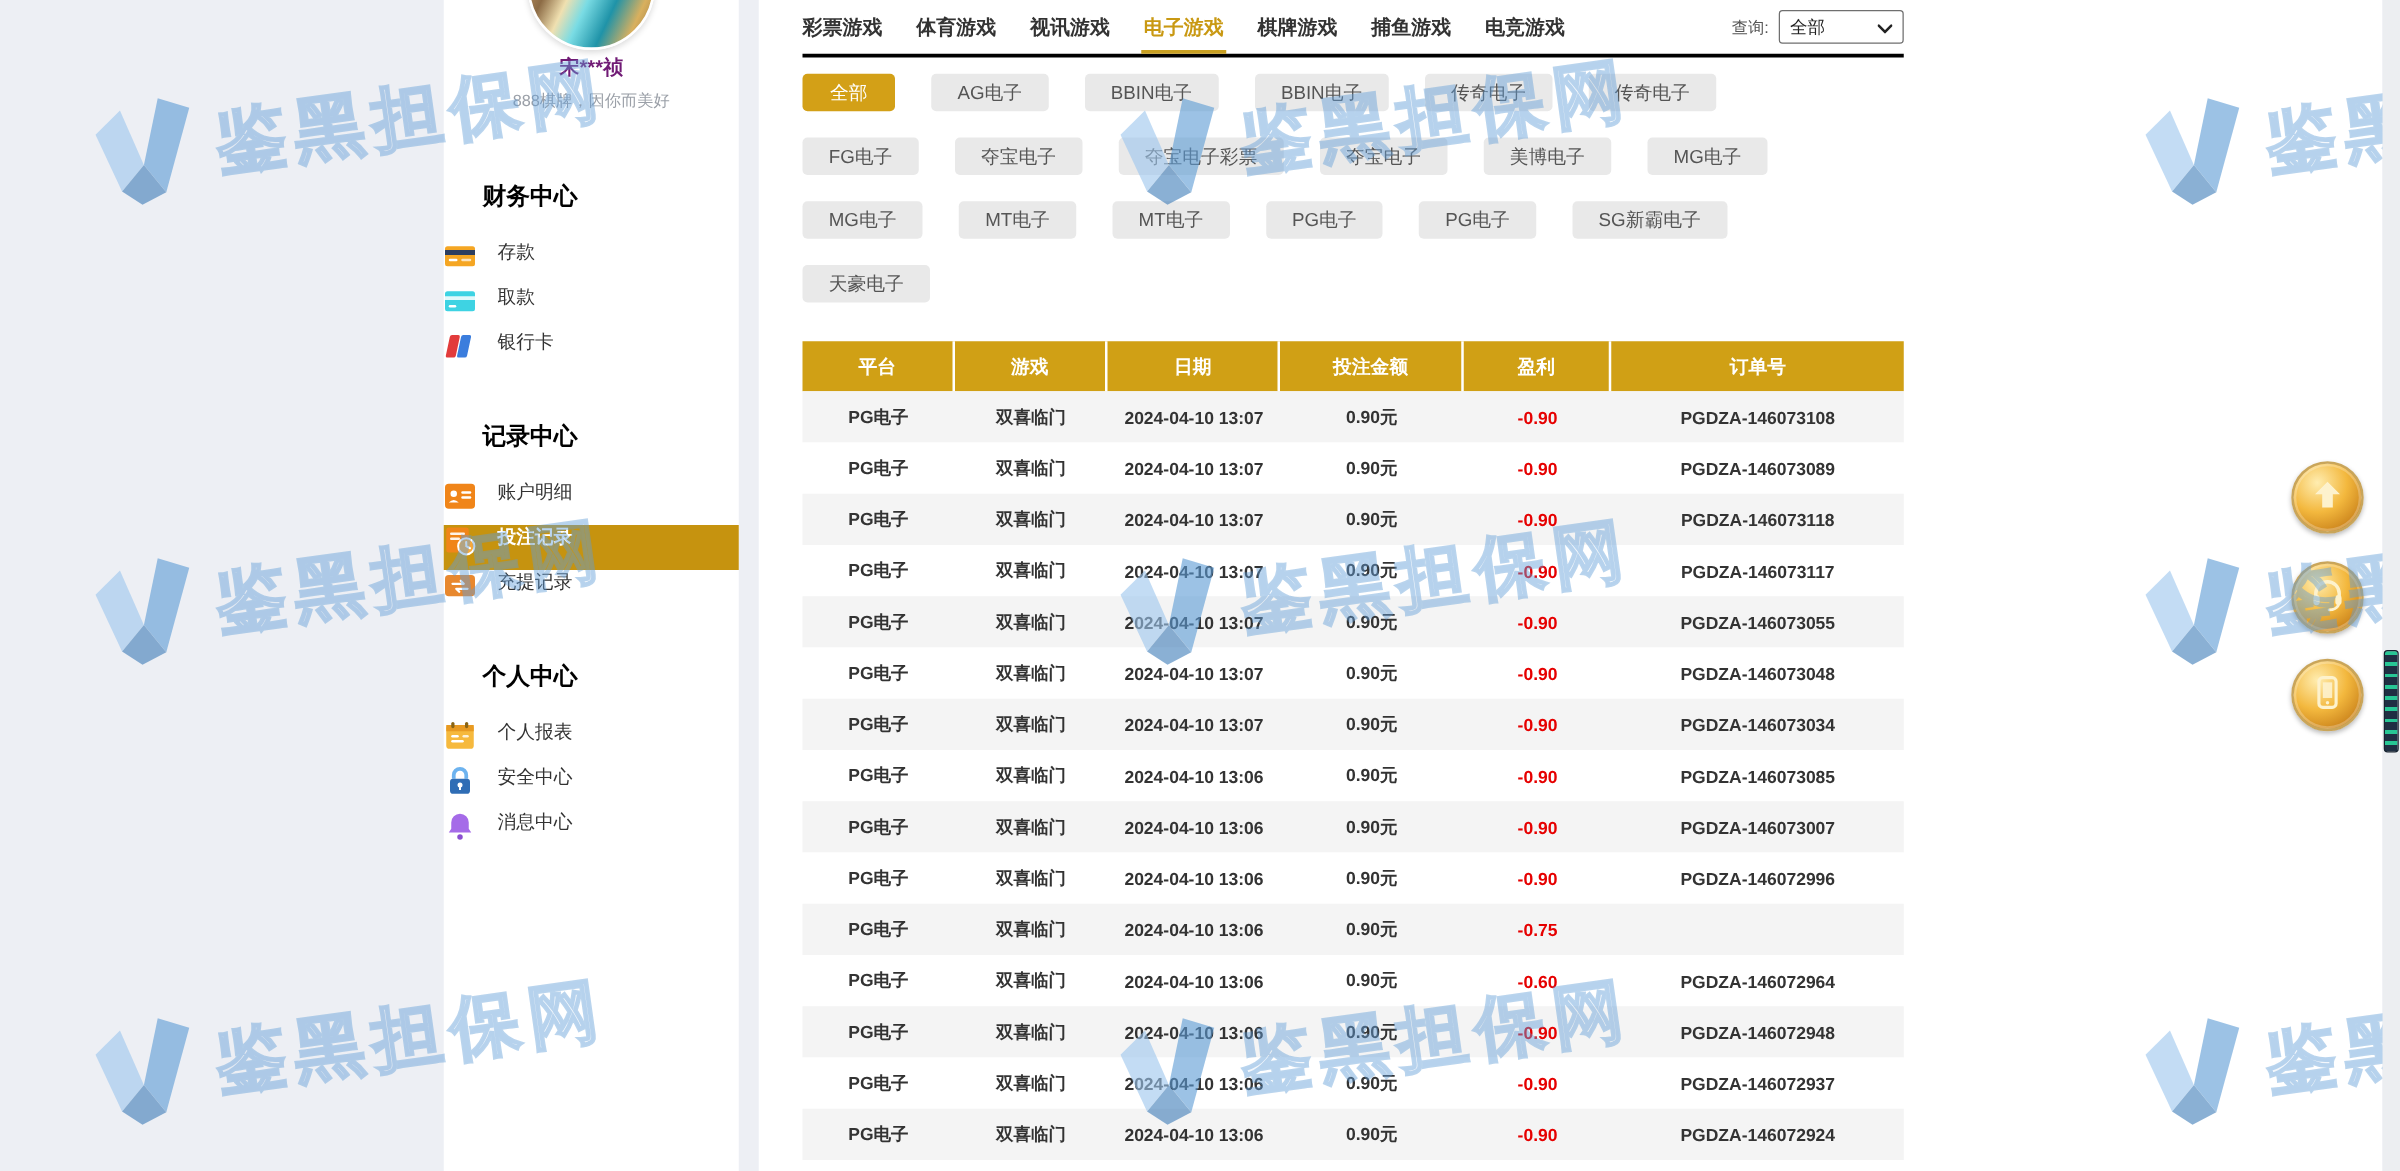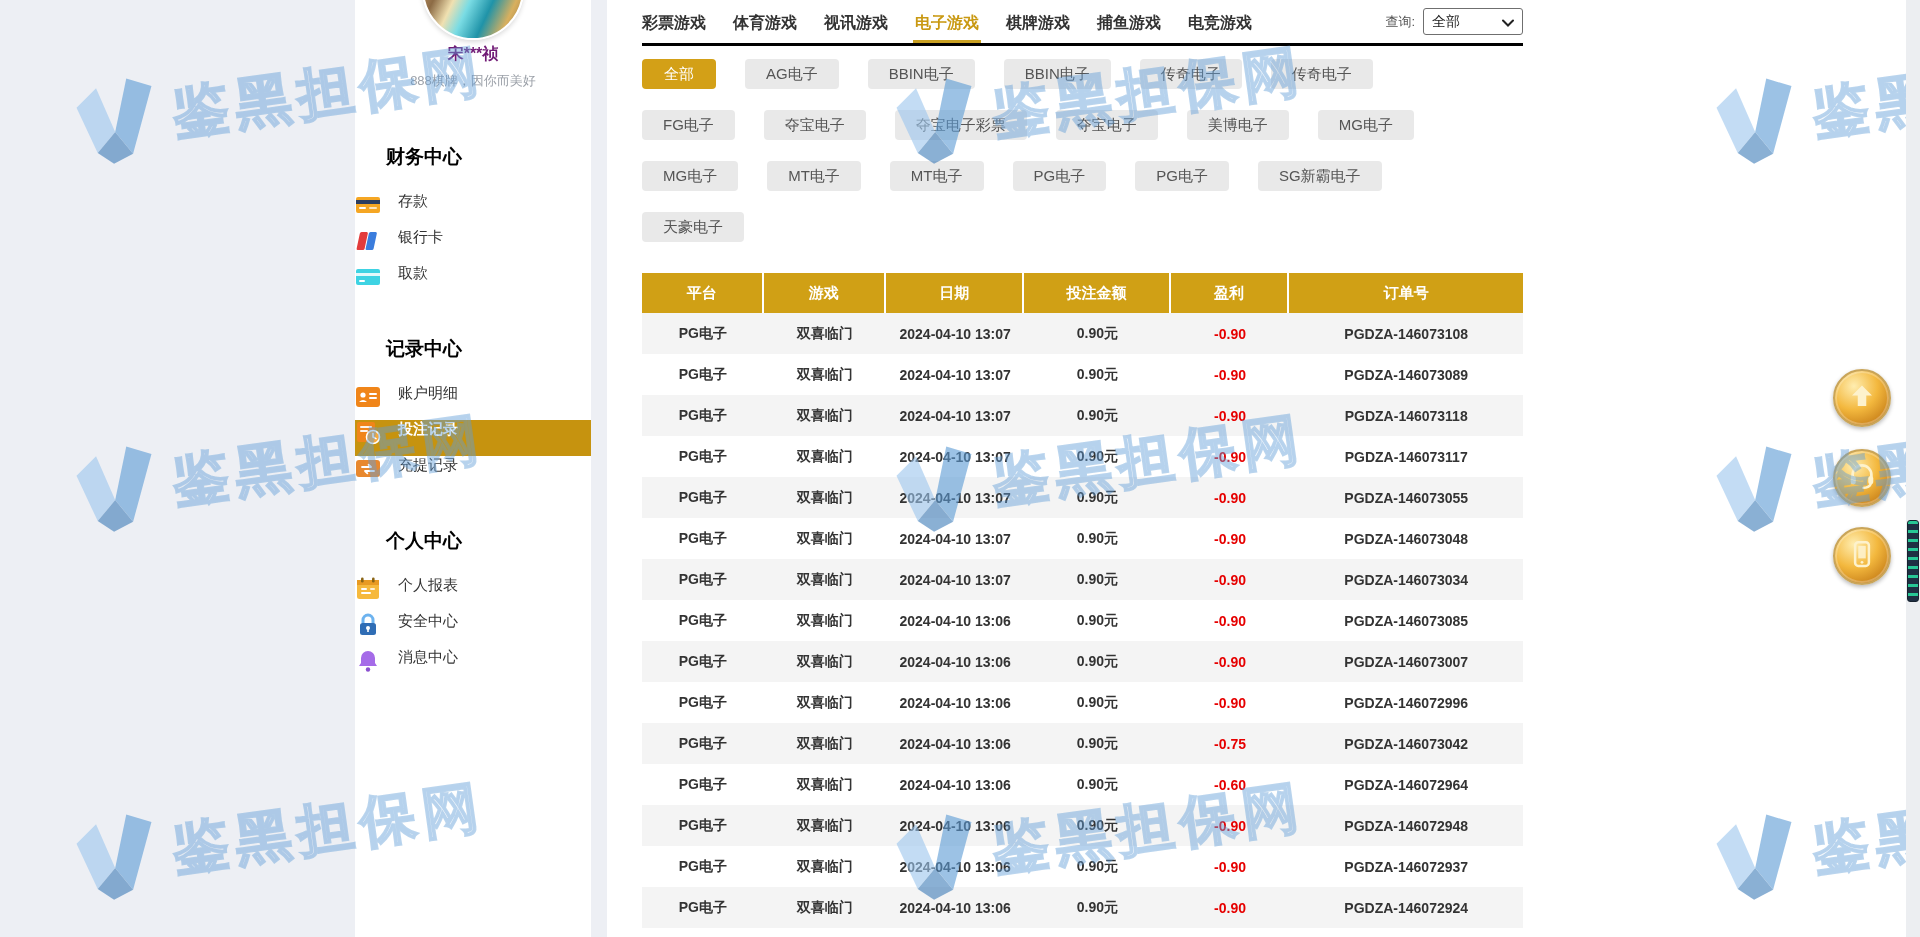--- a/index.html
+++ b/index.html
@@ -87,37 +87,37 @@
               <rect x="1" y="8" width="24" height="4" fill="#2c3e60"></rect>
               <rect x="4" y="15" width="7" height="2" rx="1" fill="#fff"></rect>
               <rect x="14" y="15" width="8" height="2" rx="1" fill="#fff" opacity=".7"></rect>
             </svg>
           </span>
           <span>存款</span>
         </div>
         <div class="m-item">
           <span class="ic">
             <svg width="26" height="26" viewBox="0 0 26 26">
+              <rect x="1" y="5" width="24" height="16" rx="2" fill="#3ed3e3"></rect>
+              <rect x="1" y="9" width="24" height="3" fill="#fff" opacity=".85"></rect>
+              <rect x="4" y="16" width="6" height="2" rx="1" fill="#fff"></rect>
+            </svg>
+          </span>
+          <span>取款</span>
+        </div>
+        <div class="m-item">
+          <span class="ic">
+            <svg width="26" height="26" viewBox="0 0 26 26">
               <g transform="skewX(-12)">
                 <rect x="6" y="4" width="8" height="18" rx="1.5" fill="#e23b3b"></rect>
                 <rect x="15" y="4" width="8" height="18" rx="1.5" fill="#3b7ddd"></rect>
               </g>
             </svg>
           </span>
           <span>银行卡</span>
-        </div>
-        <div class="m-item">
-          <span class="ic">
-            <svg width="26" height="26" viewBox="0 0 26 26">
-              <rect x="1" y="5" width="24" height="16" rx="2" fill="#3ed3e3"></rect>
-              <rect x="1" y="9" width="24" height="3" fill="#fff" opacity=".85"></rect>
-              <rect x="4" y="16" width="6" height="2" rx="1" fill="#fff"></rect>
-            </svg>
-          </span>
-          <span>取款</span>
         </div>
       </div>
       <div class="m-sec">
         <div class="m-title">记录中心</div>
         <div class="m-item">
           <span class="ic">
             <svg width="26" height="26" viewBox="0 0 26 26">
               <rect x="1" y="3" width="24" height="20" rx="3" fill="#f08519"></rect>
               <circle cx="8" cy="11" r="2.6" fill="#fff"></circle>
               <path d="M4 18 q4 -4 8 0" fill="#fff"></path>
@@ -332,21 +332,20 @@
           <div class="t-cell c3">0.90元</div>
           <div class="t-cell c4 profit">-0.90</div>
           <div class="t-cell c5">PGDZA-146072996</div>
         </div>
         <div class="t-row odd">
           <div class="t-cell c0">PG电子</div>
           <div class="t-cell c1">双喜临门</div>
           <div class="t-cell c2">2024-04-10 13:06</div>
           <div class="t-cell c3">0.90元</div>
           <div class="t-cell c4 profit">-0.75</div>
-          <div class="t-cell c5">PGDZA-146073042</div>
         </div>
         <div class="t-row">
           <div class="t-cell c0">PG电子</div>
           <div class="t-cell c1">双喜临门</div>
           <div class="t-cell c2">2024-04-10 13:06</div>
           <div class="t-cell c3">0.90元</div>
           <div class="t-cell c4 profit">-0.60</div>
           <div class="t-cell c5">PGDZA-146072964</div>
         </div>
         <div class="t-row odd">

